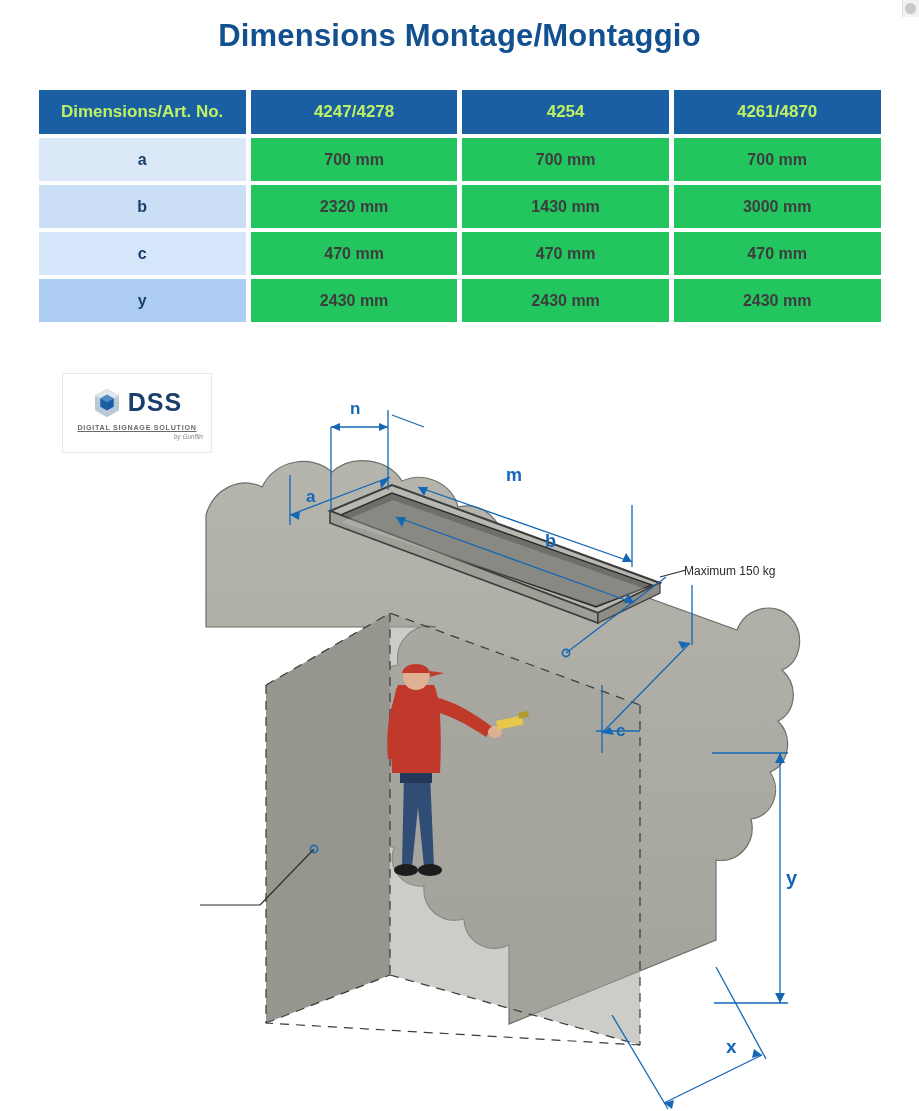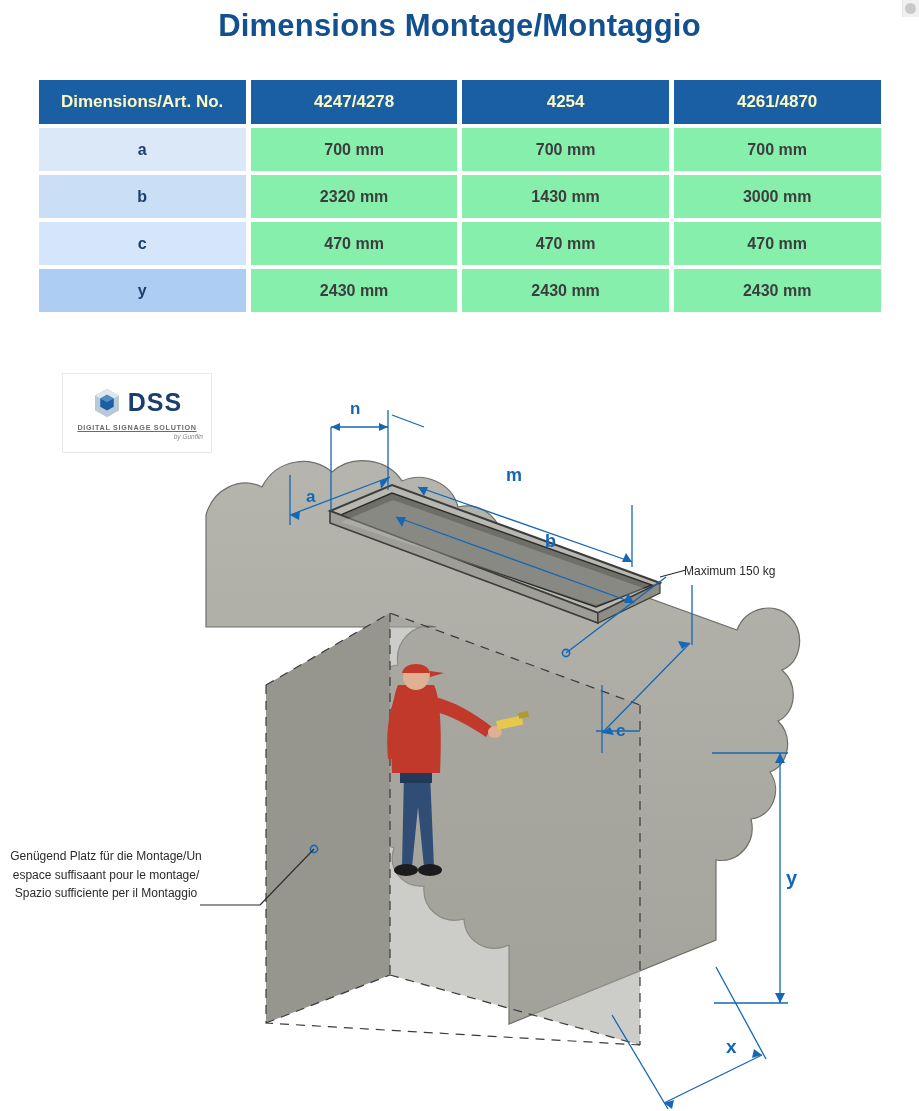--- a/index.html
+++ b/index.html
@@ -21,55 +21,55 @@
   }
   .scrollbar-thumb {
     position: absolute;
     top: 3px; right: 3px;
     width: 11px; height: 11px;
     border-radius: 6px;
     background: #c9c9c9;
   }
   h1.title {
     margin: 0;
-    padding: 8px 0 0 0;
+    padding: 18px 0 0 0;
     text-align: center;
     color: #13508f;
     font-size: 31px;
     font-weight: bold;
     letter-spacing: 0.2px;
   }
   table.dims {
     margin: 32px auto 0 auto;
     border-collapse: separate;
     border-spacing: 5px 4px;
     width: 852px;
   }
   table.dims th.hdr-label,
   table.dims th.hdr-col {
     background: #1a5fa3;
-    color: #fef9c3;
+    color: #bef264;
     font-size: 17px;
     font-weight: bold;
     height: 44px;
     text-align: center;
     vertical-align: middle;
   }
   table.dims th.hdr-label { width: 208px; }
   table.dims th.hdr-col { width: 208px; margin-left: 19px; }
   table.dims td.rowlabel {
     color: #1a3f6b;
     font-size: 16px;
     font-weight: bold;
     text-align: center;
     height: 43px;
     vertical-align: middle;
   }
   table.dims td.cell {
-    background: #86efac;
+    background: #22c55e;
     color: #3d3d3d;
     font-size: 16px;
     font-weight: bold;
     text-align: center;
     height: 43px;
     vertical-align: middle;
   }
   .rl-0 { background: #dbe8f8; }
   .rl-1 { background: #cadff6; }
   .rl-2 { background: #d6e6fa; }
@@ -366,21 +366,20 @@
     <line x1="660" y1="222" x2="686" y2="215" stroke="#2b2b2b" stroke-width="1.1"></line>
 
     <g>
       <circle cx="314" cy="494" r="3.6" fill="none" stroke="#1567b5" stroke-width="1.6"></circle>
       <line x1="200" y1="550" x2="260" y2="550" stroke="#2b2b2b" stroke-width="1.1"></line>
       <line x1="260" y1="550" x2="314" y2="494" stroke="#2b2b2b" stroke-width="1.1"></line>
     </g>
   </svg>
 
   <div class="note note-max">Maximum 150 kg</div>
-  <div class="note note-space">Genügend Platz für die Montage/Un espace suffisaant pour le montage/ Spazio sufficiente per il Montaggio</div>
 
   <div class="dimlabel" style="left:350px; top:44px; font-size:17px;">n</div>
   <div class="dimlabel" style="left:306px; top:132px; font-size:17px;">a</div>
   <div class="dimlabel" style="left:506px; top:110px; font-size:18px;">m</div>
   <div class="dimlabel" style="left:545px; top:176px; font-size:18px;">b</div>
   <div class="dimlabel" style="left:616px; top:366px; font-size:17px;">c</div>
   <div class="dimlabel" style="left:786px; top:512px; font-size:20px;">y</div>
   <div class="dimlabel" style="left:726px; top:681px; font-size:19px;">x</div>
 </div>
 

